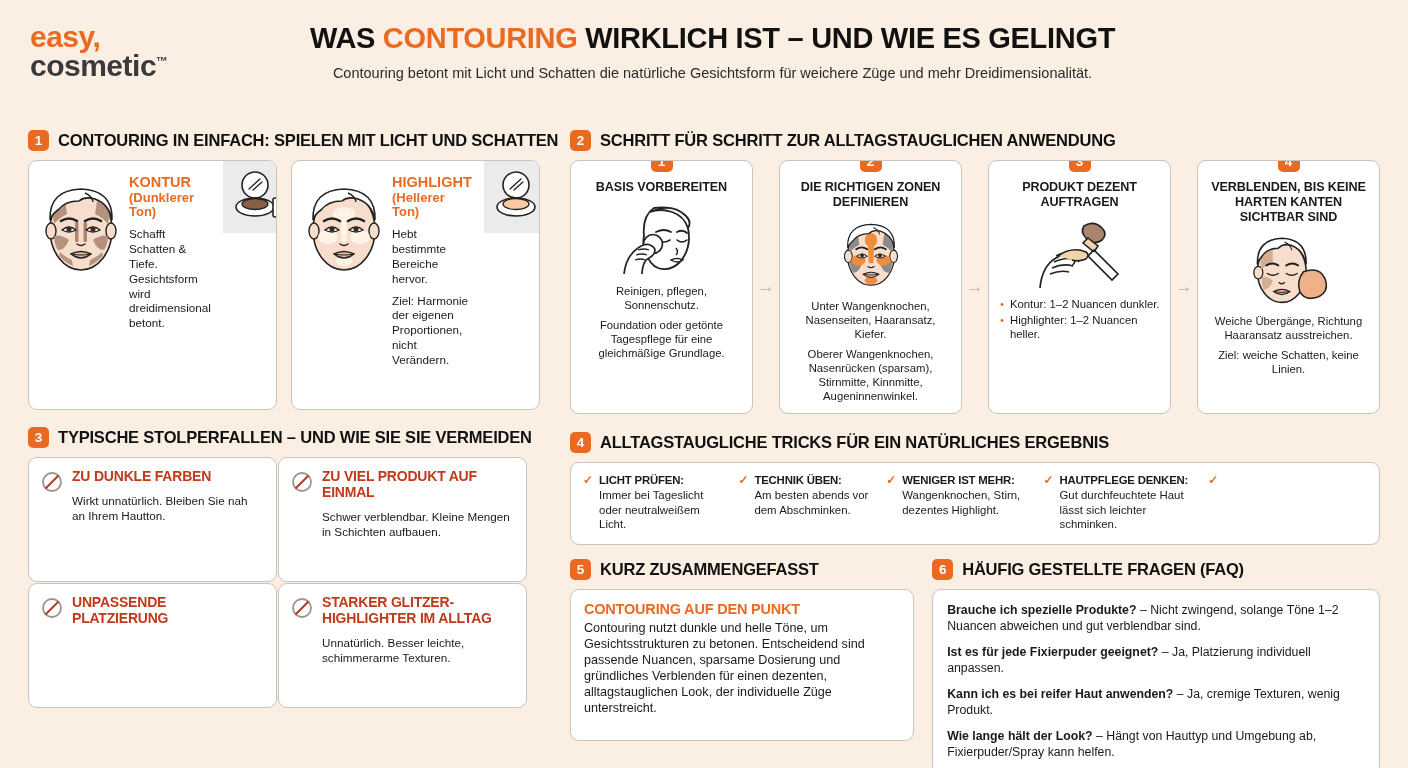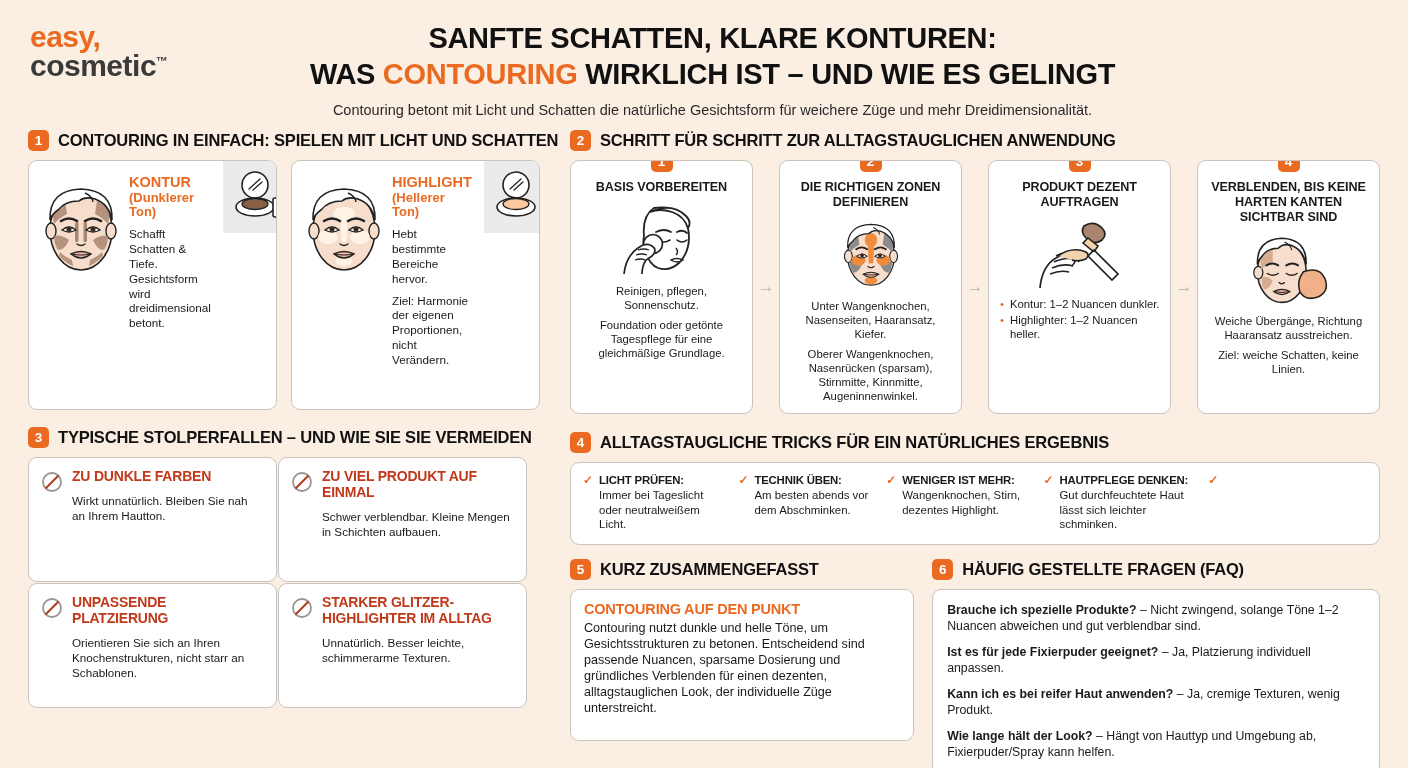--- a/index.html
+++ b/index.html
@@ -105,21 +105,20 @@
 <body>
 
 <div class="page">
 
   <div class="header">
     <div class="logo">
       <div class="l1">easy,</div>
       <div class="l2"><span>cosmetic</span><span class="tm">™</span></div>
     </div>
     <div class="titlewrap">
-      <div class="title-l1">SANFTE SCHATTEN, KLARE KONTUREN:</div>
       <div class="title-l2"><span>WAS </span><span class="hl">CONTOURING</span><span> WIRKLICH IST – UND WIE ES GELINGT</span></div>
       <div class="subtitle">Contouring betont mit Licht und Schatten die natürliche Gesichtsform für weichere Züge und mehr Dreidimensionalität.</div>
     </div>
   </div>
 
   <div class="cols">
 
   <div class="colL">
 
     <div class="sec-head">
@@ -264,21 +263,20 @@
       </div>
       <div class="card s3card">
         <span class="noico">
           <svg width="24" height="24" viewBox="0 0 24 24">
                 <circle cx="12" cy="12" r="9" fill="none" stroke="#9a9590" stroke-width="1.8"></circle>
                 <line x1="5.5" y1="18.5" x2="18.5" y2="5.5" stroke="#b03a1e" stroke-width="2"></line>
               </svg>
         </span>
         <div>
           <h4>UNPASSENDE PLATZIERUNG</h4>
-          <p>Orientieren Sie sich an Ihren Knochenstrukturen, nicht starr an Schablonen.</p>
         </div>
       </div>
       <div class="card s3card">
         <span class="noico">
           <svg width="24" height="24" viewBox="0 0 24 24">
                 <circle cx="12" cy="12" r="9" fill="none" stroke="#9a9590" stroke-width="1.8"></circle>
                 <line x1="5.5" y1="18.5" x2="18.5" y2="5.5" stroke="#b03a1e" stroke-width="2"></line>
               </svg>
         </span>
         <div>

